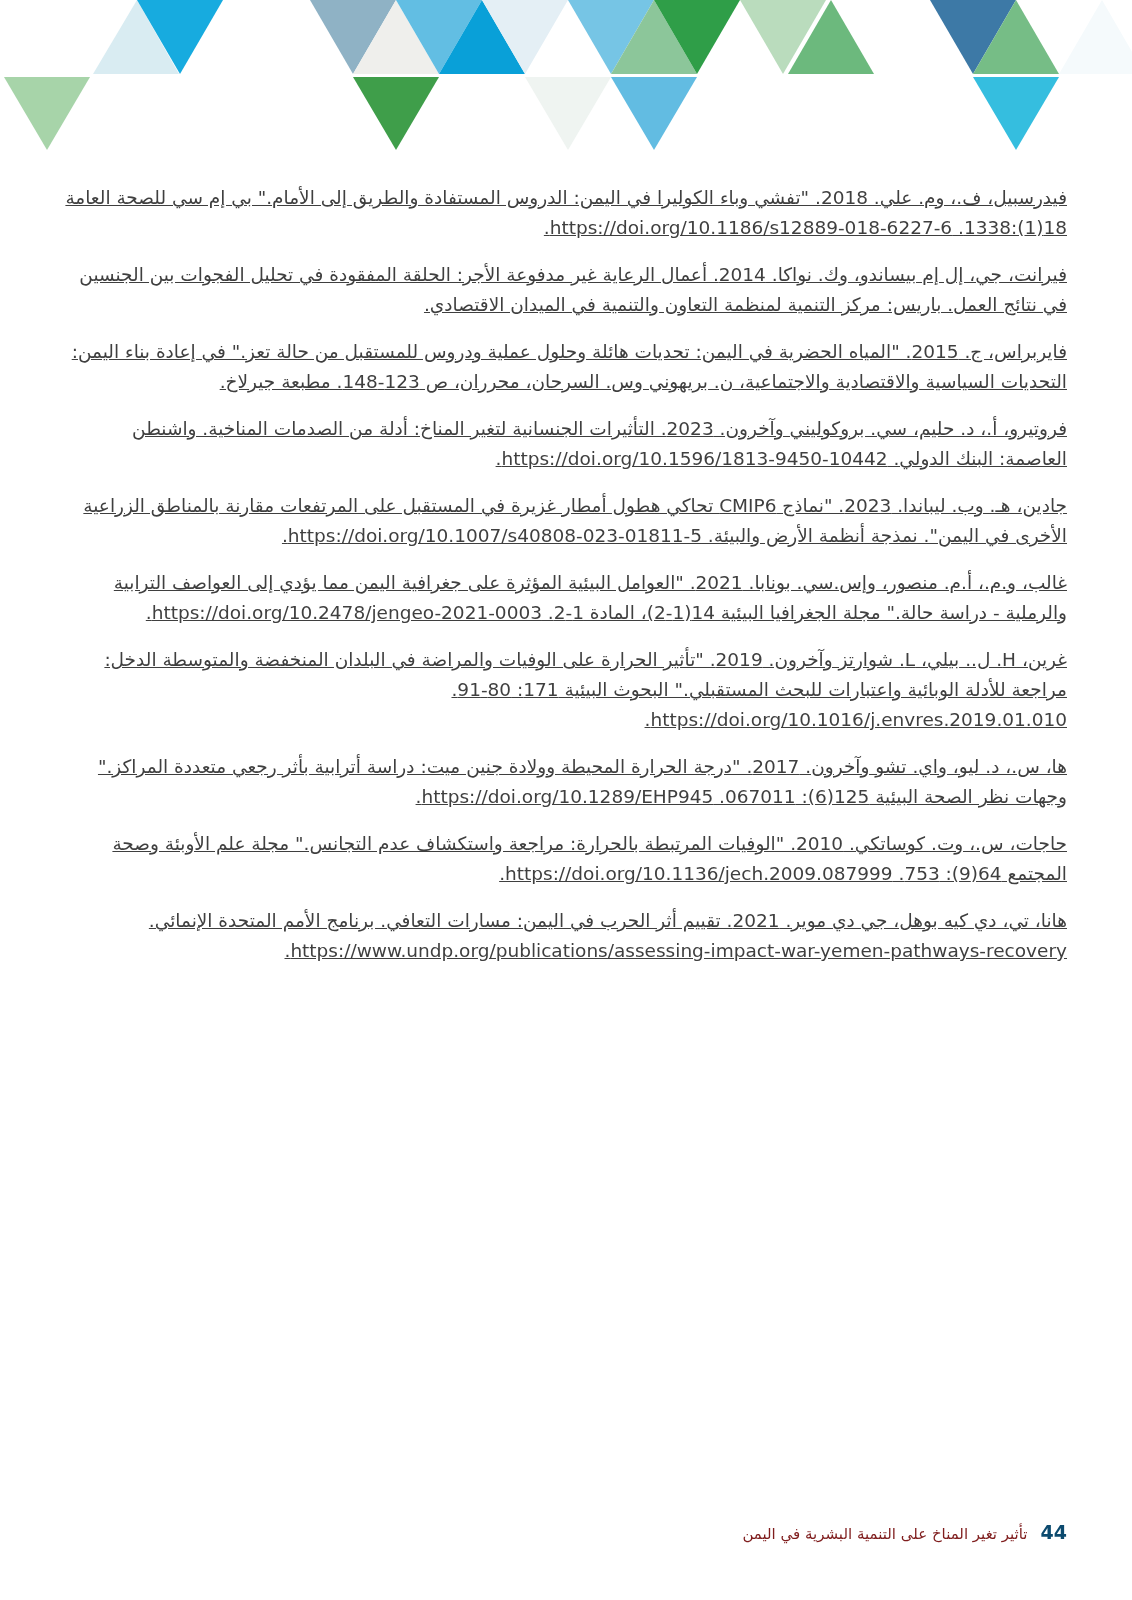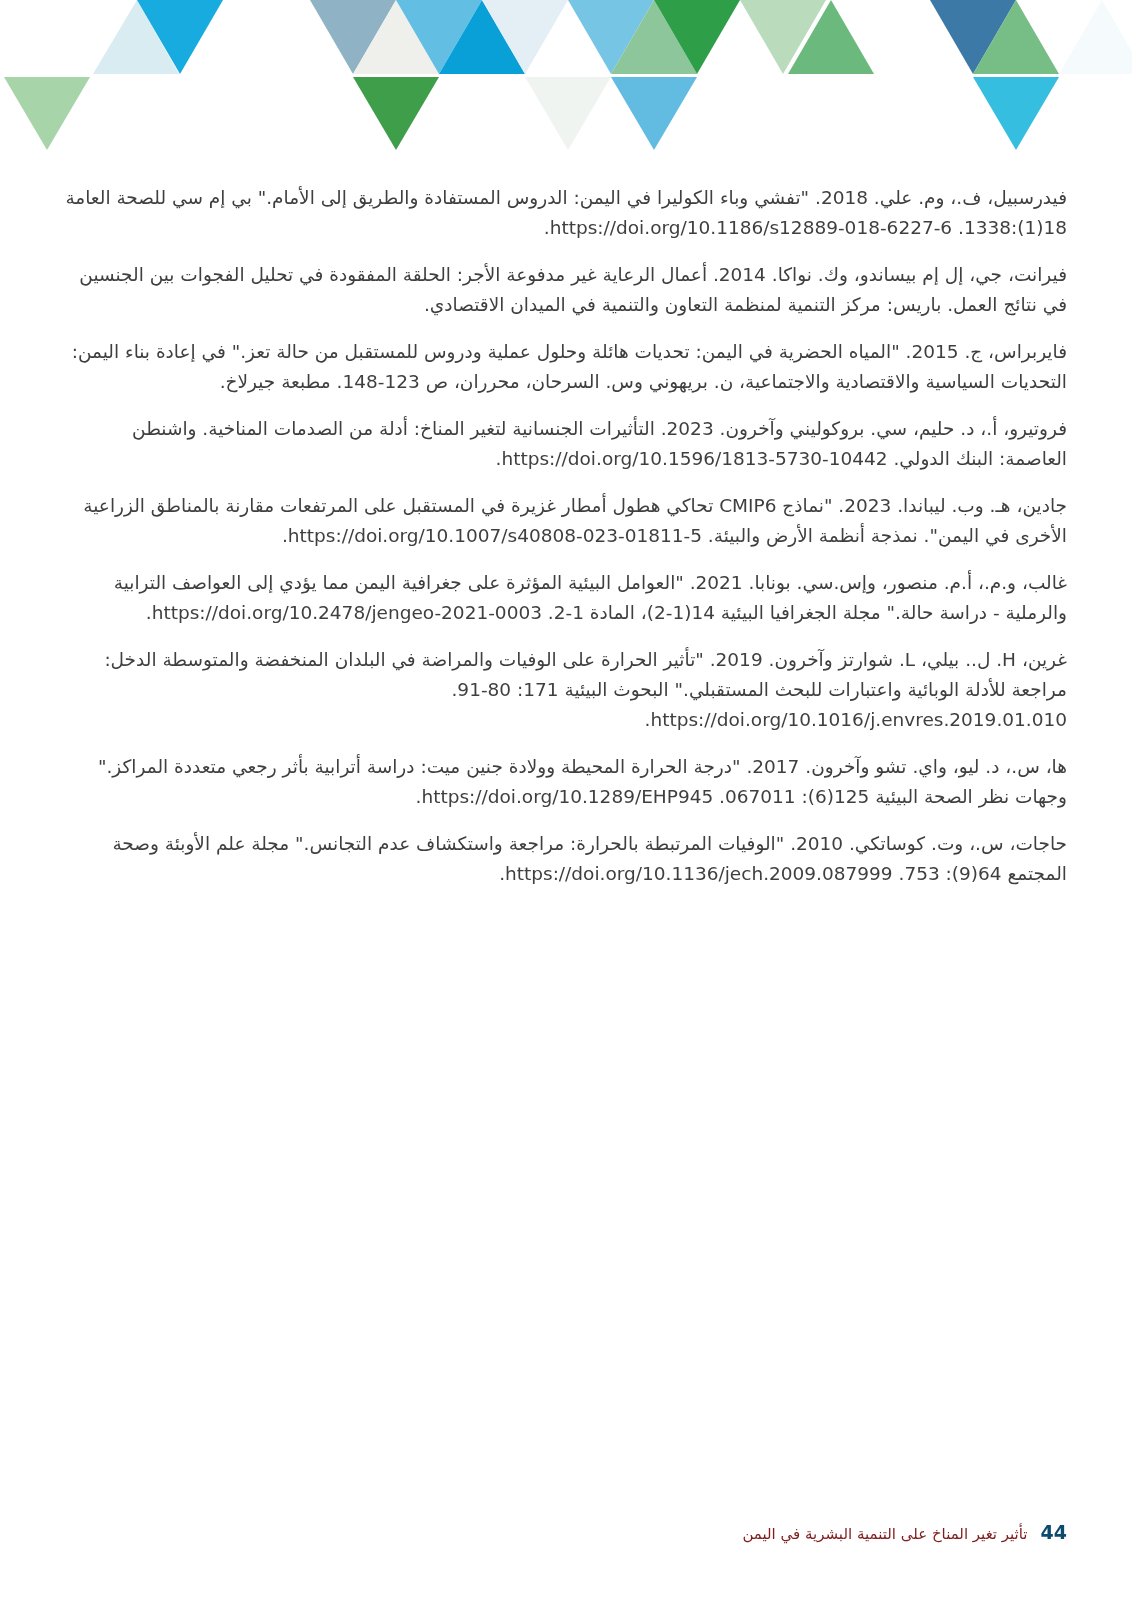--- a/index.html
+++ b/index.html
@@ -26,20 +26,21 @@
     right: 65px;
     direction: rtl;
     text-align: right;
     color: #3f3f3f;
     font-size: 18.5px;
     line-height: 30px;
   }
   .refs p {
     margin: 0 0 17px 0;
     overflow-wrap: break-word;
+    text-decoration: underline;
   }
   .footer {
     position: absolute;
     top: 1521px;
     right: 65px;
     left: 65px;
     direction: rtl;
     display: flex;
     align-items: baseline;
     gap: 13px;
@@ -79,26 +80,27 @@
       <polygon points="930,0 1016,0 973,74" fill="#3d79a6"></polygon>
       <polygon points="1016,0 973,74 1059,74" fill="#76bd86"></polygon>
       <polygon points="973,77 1059,77 1016,150" fill="#35bedf"></polygon>
       <polygon points="1102,0 1059,74 1145,74" fill="#f5fafc"></polygon>
     </svg>
 
   <main class="refs" id="refs">
       <p>فيدرسبيل، ف.، وم. علي. 2018. "تفشي وباء الكوليرا في اليمن: الدروس المستفادة والطريق إلى الأمام." بي إم سي للصحة العامة 18(1):1338. https://doi.org/10.1186/s12889-018-6227-6.</p>
       <p>فيرانت، جي، إل إم بيساندو، وك. نواكا. 2014. أعمال الرعاية غير مدفوعة الأجر: الحلقة المفقودة في تحليل الفجوات بين الجنسين في نتائج العمل. باريس: مركز التنمية لمنظمة التعاون والتنمية في الميدان الاقتصادي.</p>
       <p>فايربراس، ج. 2015. "المياه الحضرية في اليمن: تحديات هائلة وحلول عملية ودروس للمستقبل من حالة تعز." في إعادة بناء اليمن: التحديات السياسية والاقتصادية والاجتماعية، ن. بريهوني وس. السرحان، محرران، ص 123-148. مطبعة جيرلاخ.</p>
-      <p>فروتيرو، أ.، د. حليم، سي. بروكوليني وآخرون. 2023. التأثيرات الجنسانية لتغير المناخ: أدلة من الصدمات المناخية. واشنطن العاصمة: البنك الدولي. https://doi.org/10.1596/1813-5730-10442.</p>
+      <p>فروتيرو، أ.، د. حليم، سي. بروكوليني وآخرون. 2023. التأثيرات الجنسانية لتغير المناخ: أدلة من الصدمات المناخية. واشنطن العاصمة: البنك الدولي. https://doi.org/10.1596/1813-9450-10442.</p>
       <p>جادين، هـ. وب. ليباندا. 2023. "نماذج CMIP6 تحاكي هطول أمطار غزيرة في المستقبل على المرتفعات مقارنة بالمناطق الزراعية الأخرى في اليمن". نمذجة أنظمة الأرض والبيئة. https://doi.org/10.1007/s40808-023-01811-5.</p>
       <p>غالب، و.م.، أ.م. منصور، وإس.سي. بونابا. 2021. "العوامل البيئية المؤثرة على جغرافية اليمن مما يؤدي إلى العواصف الترابية والرملية - دراسة حالة." مجلة الجغرافيا البيئية 14(1-2)، المادة 1-2. https://doi.org/10.2478/jengeo-2021-0003.</p>
       <p>غرين، H. ل.. بيلي، L. شوارتز وآخرون. 2019. "تأثير الحرارة على الوفيات والمراضة في البلدان المنخفضة والمتوسطة الدخل: مراجعة للأدلة الوبائية واعتبارات للبحث المستقبلي." البحوث البيئية 171: 80-91. https://doi.org/10.1016/j.envres.2019.01.010.</p>
       <p>ها، س.، د. ليو، واي. تشو وآخرون. 2017. "درجة الحرارة المحيطة وولادة جنين ميت: دراسة أترابية بأثر رجعي متعددة المراكز." وجهات نظر الصحة البيئية 125(6): 067011. https://doi.org/10.1289/EHP945.</p>
       <p>حاجات، س.، وت. كوساتكي. 2010. "الوفيات المرتبطة بالحرارة: مراجعة واستكشاف عدم التجانس." مجلة علم الأوبئة وصحة المجتمع 64(9): 753. https://doi.org/10.1136/jech.2009.087999.</p>
+      <p>هانا، تي، دي كيه بوهل، جي دي موير. 2021. تقييم أثر الحرب في اليمن: مسارات التعافي. برنامج الأمم المتحدة الإنمائي. https://www.undp.org/publications/assessing-impact-war-yemen-pathways-recovery.</p>
     </main>
 
   <footer class="footer">
     <span class="pagenum">44</span>
     <span class="doctitle">تأثير تغير المناخ على التنمية البشرية في اليمن</span>
   </footer>
 
 </div>
 
 </body></html>

